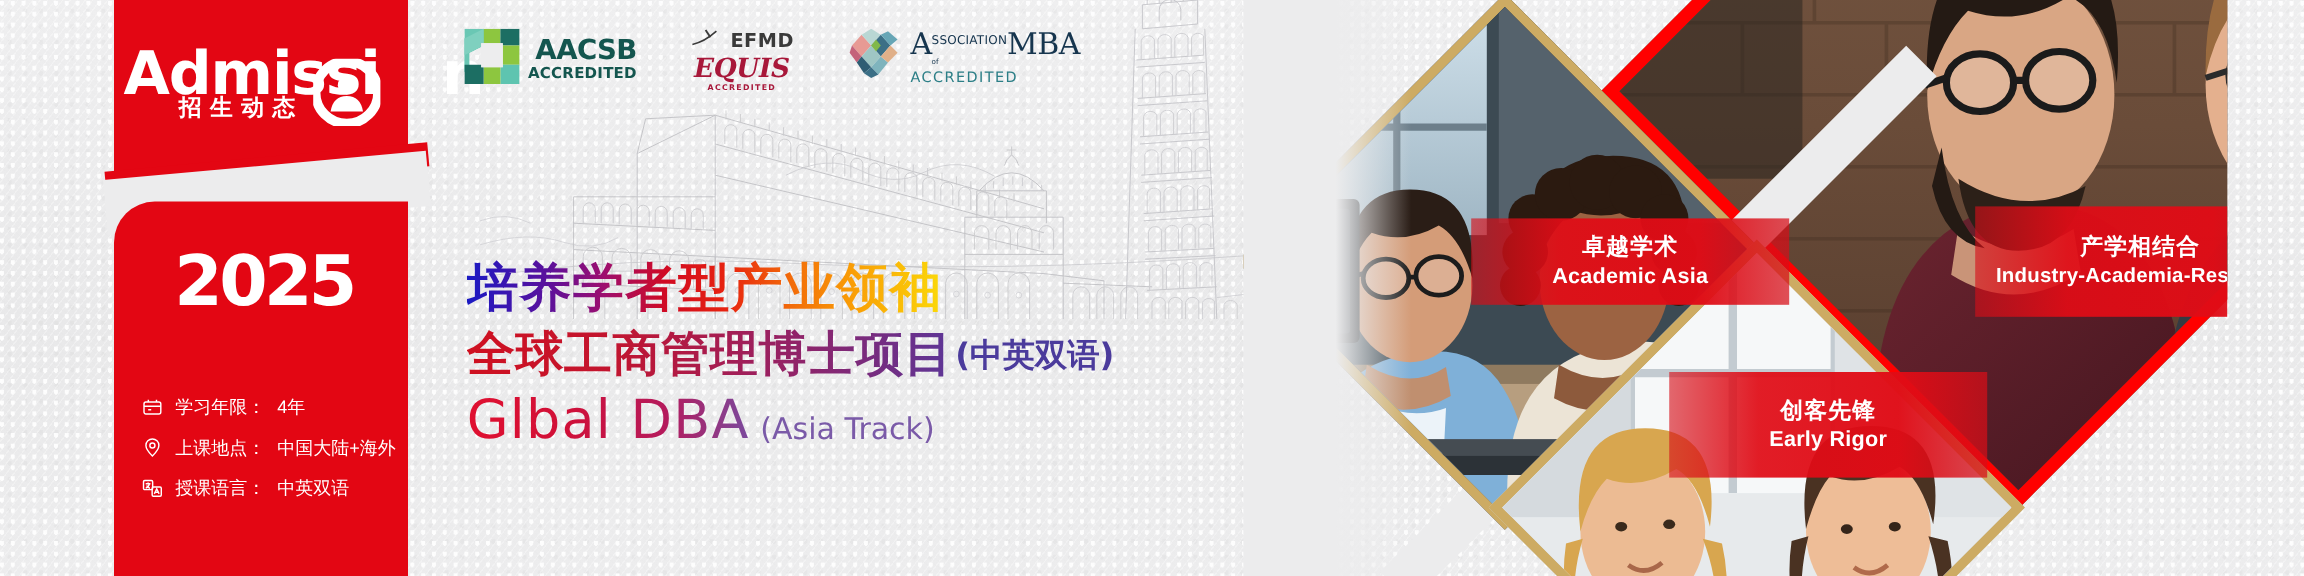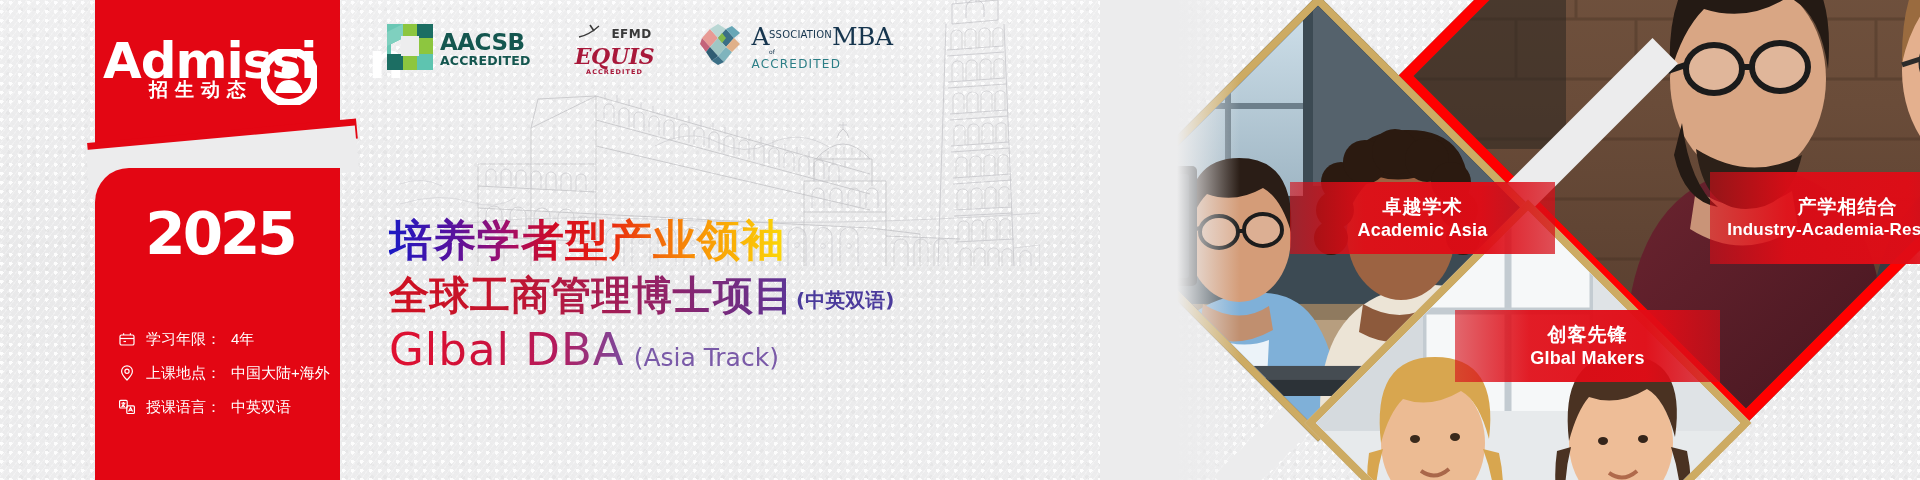--- a/index.html
+++ b/index.html
@@ -81,25 +81,25 @@
   .info-row{
     display:flex;align-items:center;gap:10px;height:34px;color:#fff;
     font-size:15px;white-space:nowrap;
   }
   .info-ic{width:18px;height:18px;flex:0 0 18px;}
   .info-ic svg{display:block;width:18px;height:18px;}
 
   
   .accreds{position:absolute;left:387px;top:24px;display:flex;align-items:flex-start;gap:44px;}
   .accred{display:flex;align-items:center;gap:7px;}
-  .aacsb-txt{line-height:1;}
+  .aacsb-txt{line-height:1;text-align:right;}
   .aacsb-main{font-family:"DejaVu Sans",sans-serif;font-weight:bold;font-size:23px;color:#14564f;letter-spacing:-.5px;}
   .aacsb-sub{font-family:"DejaVu Sans",sans-serif;font-weight:bold;font-size:12.5px;color:#14564f;letter-spacing:.2px;margin-top:1px;}
   .equis-box{text-align:center;line-height:1;}
-  .equis-efmd{font-family:"DejaVu Sans",sans-serif;font-size:12px;color:#3a3a3a;letter-spacing:.5px;font-weight:bold;}
+  .equis-efmd{font-family:"DejaVu Sans",sans-serif;font-size:16px;color:#3a3a3a;letter-spacing:.5px;font-weight:bold;}
   .equis-main{font-family:"DejaVu Serif",serif;font-style:italic;font-weight:bold;font-size:22px;color:#a8183a;letter-spacing:-.3px;margin-top:2px;}
   .equis-sub{font-family:"DejaVu Sans",sans-serif;font-weight:bold;font-size:6.5px;color:#a8183a;letter-spacing:1.1px;margin-top:2px;}
   .amba-txt{line-height:1;}
   .amba-assoc{font-family:"DejaVu Sans",sans-serif;font-size:10px;color:#16354e;letter-spacing:.2px;}
   .amba-of{font-family:"DejaVu Sans",sans-serif;font-size:6px;color:#16354e;}
   .amba-main{font-family:"DejaVu Serif",serif;font-size:25px;color:#16354e;letter-spacing:-.5px;line-height:24px;}
   .amba-sub{font-family:"DejaVu Sans",sans-serif;font-size:12px;color:#2b7e86;letter-spacing:1.2px;margin-top:1px;}
 
   
   .head1{
@@ -116,37 +116,37 @@
   }
   .head2-cn{
     font-family:"DejaVu Sans","Liberation Sans",sans-serif;
     font-weight:bold;font-size:40px;line-height:46px;letter-spacing:.5px;
     background:linear-gradient(90deg,#cf1020 0%,#c2152f 30%,#9a2060 62%,#5c3597 100%);
     -webkit-background-clip:text;background-clip:text;color:transparent;
     -webkit-text-fill-color:transparent;
   }
   .head2-bi{
     font-family:"DejaVu Sans","Liberation Sans",sans-serif;
-    font-weight:bold;font-size:20px;color:#4b3b9c;margin-left:2px;padding-bottom:4px;
+    font-weight:bold;font-size:27px;color:#4b3b9c;margin-left:2px;padding-bottom:4px;
   }
   .head3{
     position:absolute;left:389px;top:325px;display:flex;align-items:flex-end;white-space:nowrap;
   }
   .head3-en{
     font-family:"DejaVu Sans",sans-serif;font-size:45px;line-height:50px;letter-spacing:1px;
     background:linear-gradient(90deg,#e01030 0%,#d01038 35%,#b51a5c 70%,#7a4a9e 100%);
     -webkit-background-clip:text;background-clip:text;color:transparent;
     -webkit-text-fill-color:transparent;
   }
   .head3-sub{
     font-family:"DejaVu Sans",sans-serif;font-size:25px;color:#7a5aa8;margin-left:9px;padding-bottom:3px;
   }
 
   
-  .collage{position:absolute;left:1100px;top:0;width:820px;height:480px;overflow:hidden;}
+  .collage{position:absolute;left:1036px;top:0;width:820px;height:480px;overflow:hidden;}
 
   
   .dred{
     position:absolute;left:400px;top:-170px;width:470px;height:470px;
     transform:rotate(45deg);
     border:11px solid #FF0000;
     overflow:hidden;
     background:#5a4235;
   }
   .dred .ph{
@@ -182,21 +182,21 @@
     color:#fff;text-align:center;
     display:flex;flex-direction:column;justify-content:center;align-items:center;
     line-height:1.12;
   }
   .rb-cn{font-size:19px;font-weight:bold;letter-spacing:1px;}
   .rb-en{font-size:18px;font-weight:bold;letter-spacing:.2px;margin-top:2px;}
 
   .ribbon.r1{left:190px;top:182px;width:265px;height:72px;}
   .ribbon.r2{left:610px;top:172px;width:275px;height:92px;}
   .ribbon.r2 .rb-en{font-size:17px;line-height:1.18;}
-  .ribbon.r3{left:355px;top:310px;width:265px;height:72px;}
+  .ribbon.r3{left:355px;top:310px;width:265px;height:88px;}
 
   
   .fadeL{
     position:absolute;left:0;top:0;width:140px;height:480px;
     background:linear-gradient(90deg,#ececed 0%,#ececed 55%,rgba(236,236,237,0) 100%);
   }
 </style>
 </head>
 <body>
 
@@ -837,19 +837,19 @@
       <span class="rb-en">Academic Asia</span>
     </div>
 
     <div class="ribbon r2">
       <span class="rb-cn">产学相结合</span>
       <span class="rb-en">Industry-Academia-Research</span>
     </div>
 
     <div class="ribbon r3">
       <span class="rb-cn">创客先锋</span>
-      <span class="rb-en">Glbal Makers</span>
+      <span class="rb-en">Early Rigor</span>
     </div>
 
     <div class="fadeL"></div>
   </div>
 
 </div>
 
 </body></html>

